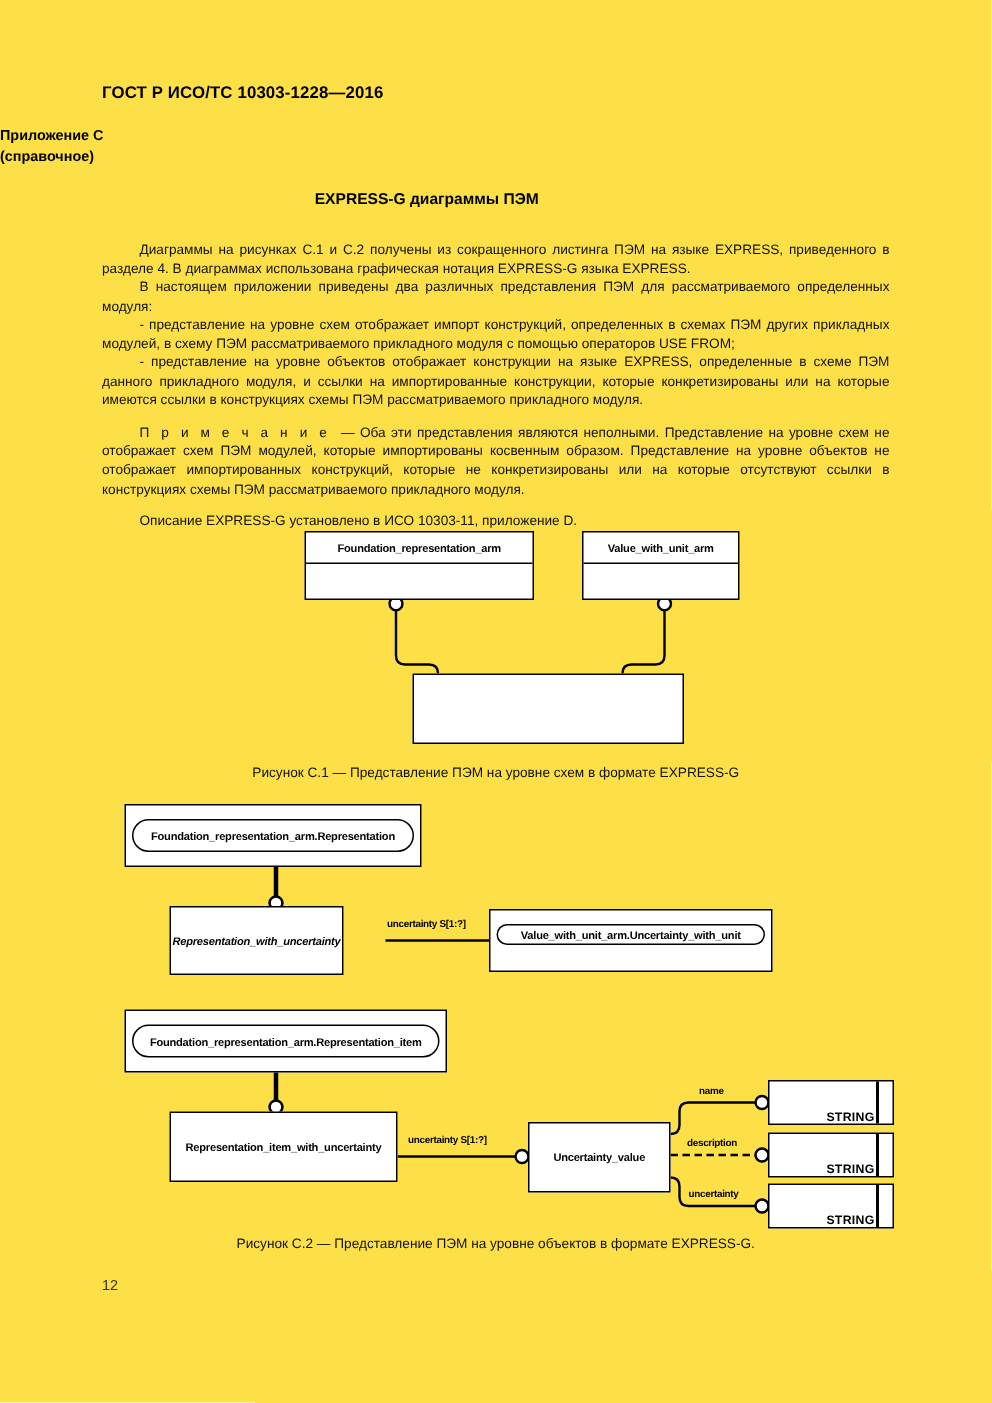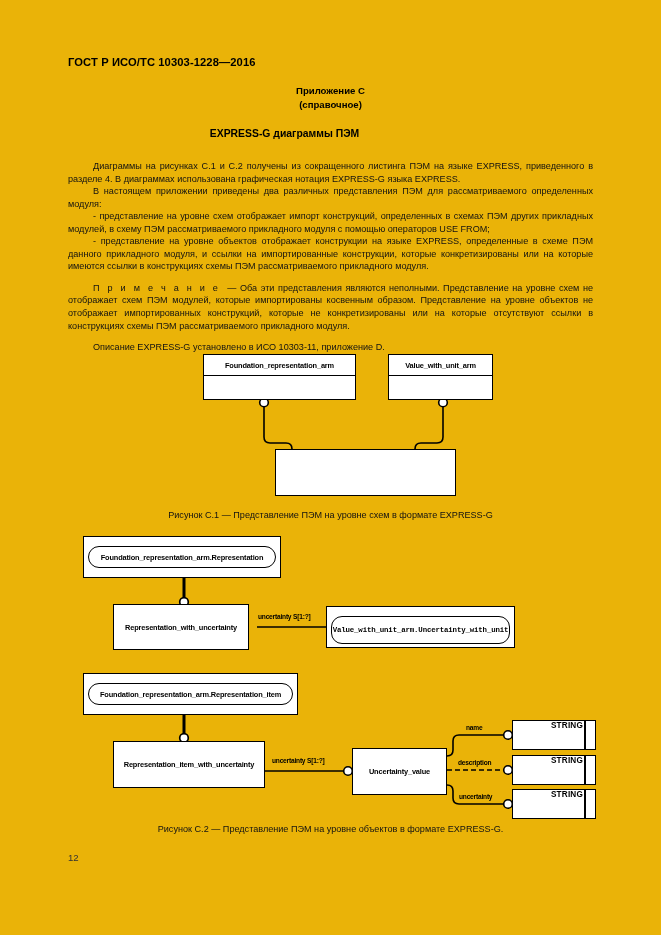--- a/index.html
+++ b/index.html
@@ -9,38 +9,37 @@
     background: #ffffff;
   }
   body {
     font-family: "Liberation Sans", sans-serif;
     color: #000000;
   }
   #page {
     position: relative;
     width: 661px;
     height: 935px;
-    background: #eab308;
+    background: #fde047;
     overflow: hidden;
   }
   .std-header {
     position: absolute;
     left: 68px;
     top: 56px;
     font-size: 11.2px;
     font-weight: bold;
     letter-spacing: 0.1px;
     white-space: nowrap;
   }
   .annex-block {
     position: absolute;
     left: 0;
     top: 84px;
     width: 661px;
-    text-align: center;
     font-size: 9.6px;
     font-weight: bold;
     line-height: 14px;
   }
   .annex-title {
     position: absolute;
     left: 0;
     top: 128px;
     width: 569px;
     text-align: center;
@@ -141,21 +140,21 @@
     font-weight: bold;
     white-space: nowrap;
     letter-spacing: -0.15px;
   }
   .strbox {
     position: absolute;
     box-sizing: border-box;
     border: 1.6px solid #000;
     background: #fff;
     display: flex;
-    align-items: flex-start;
+    align-items: flex-end;
     justify-content: center;
     font-size: 8.2px;
     font-weight: bold;
     letter-spacing: 0.2px;
     padding-left: 26px;
   }
   .strbox .tick {
     position: absolute;
     right: 9px;
     top: 0;
@@ -253,26 +252,26 @@
       <path d="M447,770 L504,770" fill="none" stroke="#000" stroke-width="1.6" stroke-dasharray="5,3"></path>
       <circle cx="508" cy="770" r="4.3" fill="#fff" stroke="#000" stroke-width="1.6"></circle>
 
       <path d="M447,785 Q453,785 453,791 L453,798 Q453,804 459,804 L504,804" fill="none" stroke="#000" stroke-width="1.6"></path>
       <circle cx="508" cy="804" r="4.3" fill="#fff" stroke="#000" stroke-width="1.6"></circle>
     </svg>
 
     <div class="outerbox" style="left:83px;top:536px;width:198px;height:42px;"></div>
     <div class="pill" style="left:88px;top:546px;width:188px;height:22px;">Foundation_representation_arm.Representation</div>
 
-    <div class="plainbox" style="left:113px;top:604px;width:136px;height:46px;">Representation_with_uncertainty</div>
+    <div class="plainbox" style="left:113px;top:604px;width:116px;height:46px;font-style:italic;">Representation_with_uncertainty</div>
 
     <div class="edge-label" style="left:258px;top:613px;">uncertainty S[1:?]</div>
 
     <div class="outerbox" style="left:326px;top:606px;width:189px;height:42px;"></div>
-    <div class="pill" style="left:331px;top:616px;width:179px;height:28px;font-family:Liberation Mono, monospace;">Value_with_unit_arm.Uncertainty_with_unit</div>
+    <div class="pill" style="left:331px;top:616px;width:179px;height:14px;">Value_with_unit_arm.Uncertainty_with_unit</div>
 
     <div class="outerbox" style="left:83px;top:673px;width:215px;height:42px;"></div>
     <div class="pill" style="left:88px;top:683px;width:205px;height:22px;text-align:center;">Foundation_representation_arm.Representation_item</div>
 
     <div class="plainbox" style="left:113px;top:741px;width:152px;height:47px;">Representation_item_with_uncertainty</div>
 
     <div class="edge-label" style="left:272px;top:757px;">uncertainty S[1:?]</div>
 
     <div class="plainbox" style="left:352px;top:748px;width:95px;height:47px;">Uncertainty_value</div>
 

